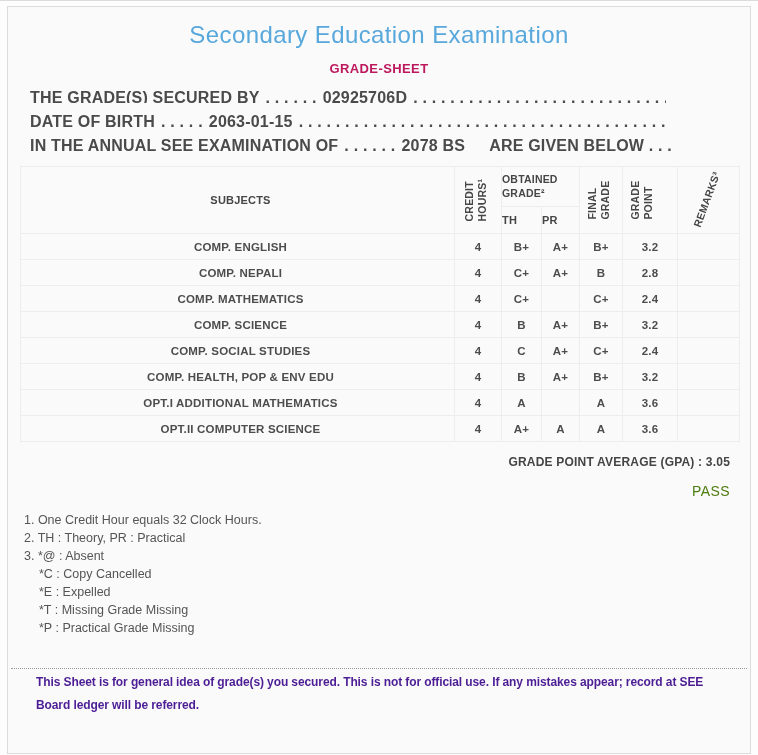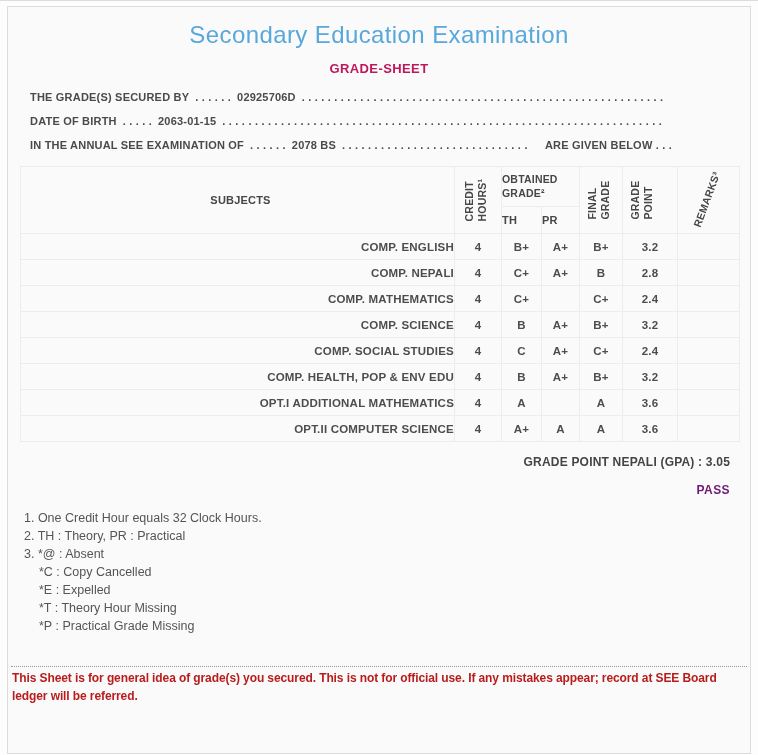--- a/index.html
+++ b/index.html
@@ -31,24 +31,24 @@
     margin-top: 12px;
     text-align: center;
     font-size: 13px;
     font-weight: 700;
     color: #be185d;
     letter-spacing: 0.4px;
   }
   .info { margin: 13px 14px 0 22px; padding-right: 64px; }
   .iline {
     display: flex;
-    align-items: flex-end;
+    align-items: flex-start;
     white-space: nowrap;
     overflow: hidden;
-    font-size: 11px;
+    font-size: 16px;
     font-weight: 700;
     color: #4a4a4a;
     letter-spacing: 0.2px;
     height: 14px;
     margin-bottom: 10px;
   }
   .iline .gap { margin: 0 6px; }
   .iline .leader { flex: 1; min-width: 0; overflow: hidden; margin: 0 6px; }
   .iline .suffix { margin-left: 12px; }
 
@@ -77,61 +77,61 @@
     font-size: 10.5px;
   }
   .rot-tilt { transform: rotate(-70deg); }
   .obtained { line-height: 1.3; }
   .grades td {
     height: 26px;
     text-align: center;
     font-size: 11.5px;
     color: #4d4d4d;
   }
-  .grades td.subj { text-align: right; padding-left: 6px; margin-left: 13px; }
+  .grades td.subj { text-align: center; padding-left: 6px; margin-left: 13px; }
 
   .gpa {
     margin-top: 13px;
     padding-right: 20px;
     text-align: right;
     font-size: 12px;
     font-weight: 700;
     color: #444;
     letter-spacing: 0.2px;
   }
   .result {
     margin-top: 14px;
     padding-right: 20px;
     text-align: right;
-    font-size: 12px;
-    font-weight: 700;
-    color: #701a75;
+    font-size: 14px;
+    font-weight: 400;
+    color: #4d7c0f;
     letter-spacing: 0.4px;
   }
   .footnotes { margin: 12px 0 5px 16px; color: #555; }
   .fn { font-size: 12.5px; line-height: 18px; }
   .fn-indent { padding-left: 15px; }
 
   .rule {
     margin: 31px 3px 0 3px;
     border-top: 1px dotted #999;
     height: 0;
   }
   .note-label {
     margin: 5px 0 0 12px;
     font-size: 12.5px;
     font-weight: 700;
     color: #4a4a4a;
   }
   .note-text {
-    margin: 2px 12px 0 4px;
+    margin: 2px 12px 0 28px;
     font-size: 12px;
     font-weight: 700;
-    line-height: 18px;
-    color: #b91c1c;
+    line-height: 23px;
+    color: #4c1d95;
     letter-spacing: -0.1px;
   }
 </style>
 </head>
 <body>
 
 <div class="sheet">
 
   <h1 class="title">Secondary Education Examination</h1>
   <h2 class="subtitle">GRADE-SHEET</h2>
@@ -263,31 +263,31 @@
           <td>A+</td>
           <td>A</td>
           <td>A</td>
           <td>3.6</td>
           <td></td>
         </tr>
       </tbody>
   </table>
 
   <div class="gpa">
-    <span>GRADE POINT NEPALI (GPA) :</span>
+    <span>GRADE POINT AVERAGE (GPA) :</span>
     <span>3.05</span>
   </div>
   <div class="result">PASS</div>
 
   <div class="footnotes" id="footnotes">
       <div class="fn">1. One Credit Hour equals 32 Clock Hours.</div>
       <div class="fn">2. TH : Theory, PR : Practical</div>
       <div class="fn">3. *@ : Absent</div>
       <div class="fn fn-indent">*C : Copy Cancelled</div>
       <div class="fn fn-indent">*E : Expelled</div>
-      <div class="fn fn-indent">*T : Theory Hour Missing</div>
+      <div class="fn fn-indent">*T : Missing Grade Missing</div>
       <div class="fn fn-indent">*P : Practical Grade Missing</div>
     </div>
 
   <div class="rule"></div>
   <div class="note-text">This Sheet is for general idea of grade(s) you secured. This is not for official use. If any mistakes appear; record at SEE Board ledger will be referred.</div>
 
 </div>
 
 </body></html>

